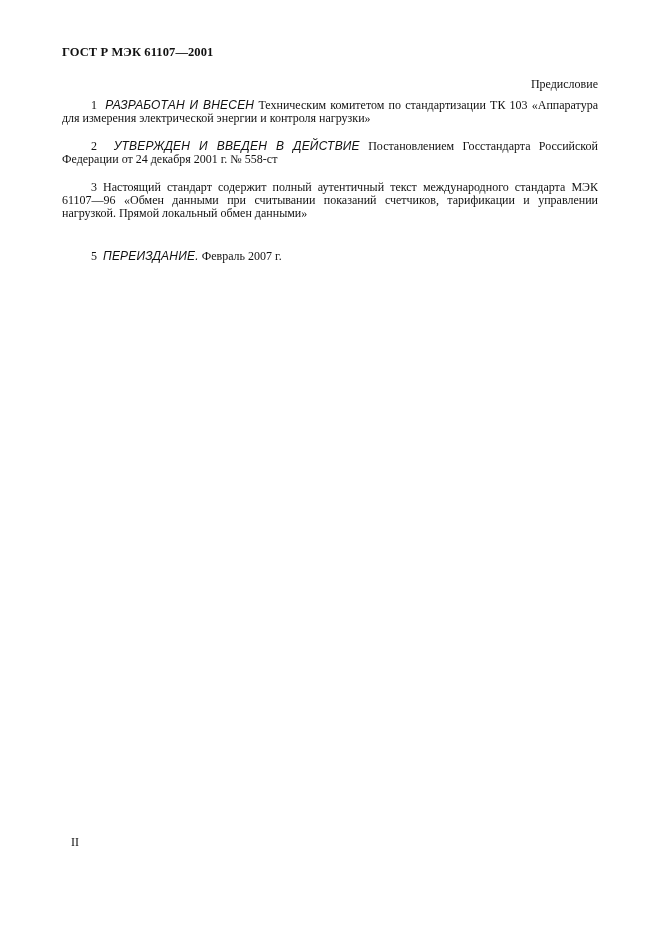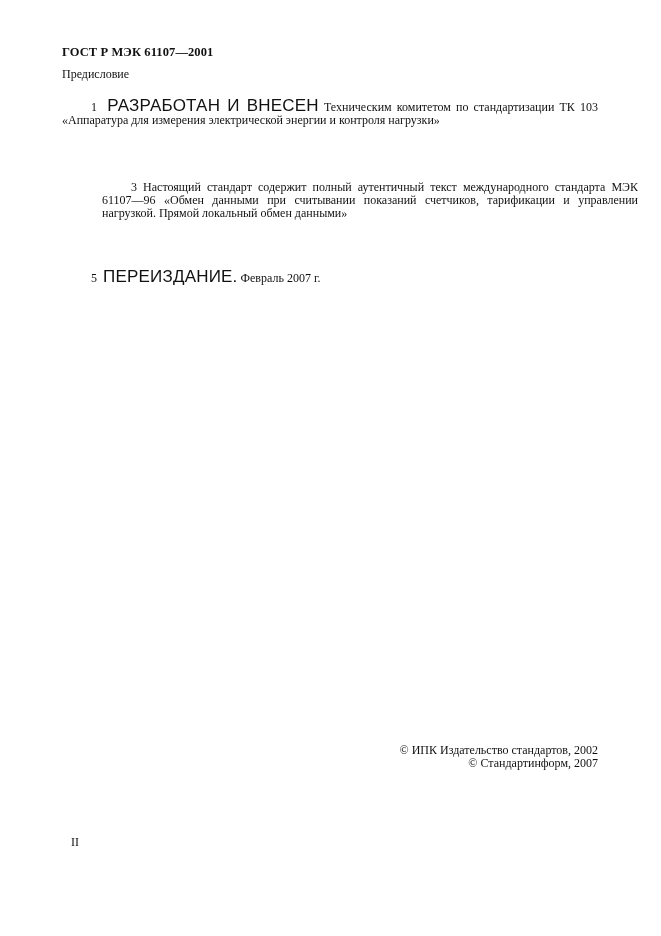--- a/index.html
+++ b/index.html
@@ -28,40 +28,41 @@
       left: 62px;
       top: 46px;
       font-weight: bold;
       font-size: 12.5px;
       letter-spacing: 0.1px;
     }
     .foreword-title {
       position: absolute;
       left: 62px;
       width: 536px;
-      top: 68px;
-      text-align: left;
+      top: 78px;
+      text-align: right;
     }
     .para {
       position: absolute;
       left: 62px;
       width: 536px;
       text-align: justify;
       text-indent: 29px;
     }
     .para .lead {
       font-family: "Liberation Sans", "DejaVu Sans", sans-serif;
-      font-size: 17px;
+      font-size: 12px;
       letter-spacing: 0.2px;
+      font-style: italic;
     }
     .p1 { top: 99px; }
     .p2 { top: 140px; }
-    .p3 { top: 181px; margin-left: 40px; }
+    .p3 { top: 181px; }
     .p4 { top: 235px; }
-    .p5 { top: 270px; }
+    .p5 { top: 250px; }
     .copyrights {
       position: absolute;
       right: 63px;
       top: 744px;
       text-align: right;
     }
     .copyrights div { line-height: 13px; }
     .notice {
       position: absolute;
       left: 62px;
@@ -81,27 +82,24 @@
 <body>
 
 <div class="page">
 
   <div class="header-code">ГОСТ Р МЭК 61107—2001</div>
 
   <div class="foreword-title">Предисловие</div>
 
   <div class="para p1"><span>1</span>&nbsp; <span class="lead">РАЗРАБОТАН И ВНЕСЕН</span> <span>Техническим комитетом по стандартизации ТК 103 «Аппаратура для измерения электрической энергии и контроля нагрузки»</span></div>
 
+  <div class="para p2"><span>2</span>&nbsp; <span class="lead">УТВЕРЖДЕН И ВВЕДЕН В ДЕЙСТВИЕ</span> <span>Постановлением Госстандарта Российской Федерации от 24 декабря 2001 г. № 558-ст</span></div>
 
   <div class="para p3"><span>3</span> <span>Настоящий стандарт содержит полный аутентичный текст международного стандарта МЭК 61107—96 «Обмен данными при считывании показаний счетчиков, тарификации и управлении нагрузкой. Прямой локальный обмен данными»</span></div>
 
 
   <div class="para p5"><span>5</span>&nbsp; <span class="lead">ПЕРЕИЗДАНИЕ.</span> <span>Февраль 2007 г.</span></div>
 
-  <div class="copyrights">
-    <div>© ИПК Издательство стандартов, 2002</div>
-    <div>© Стандартинформ, 2007</div>
-  </div>
 
 
   <div class="page-number">II</div>
 
 </div>
 
 </body></html>

